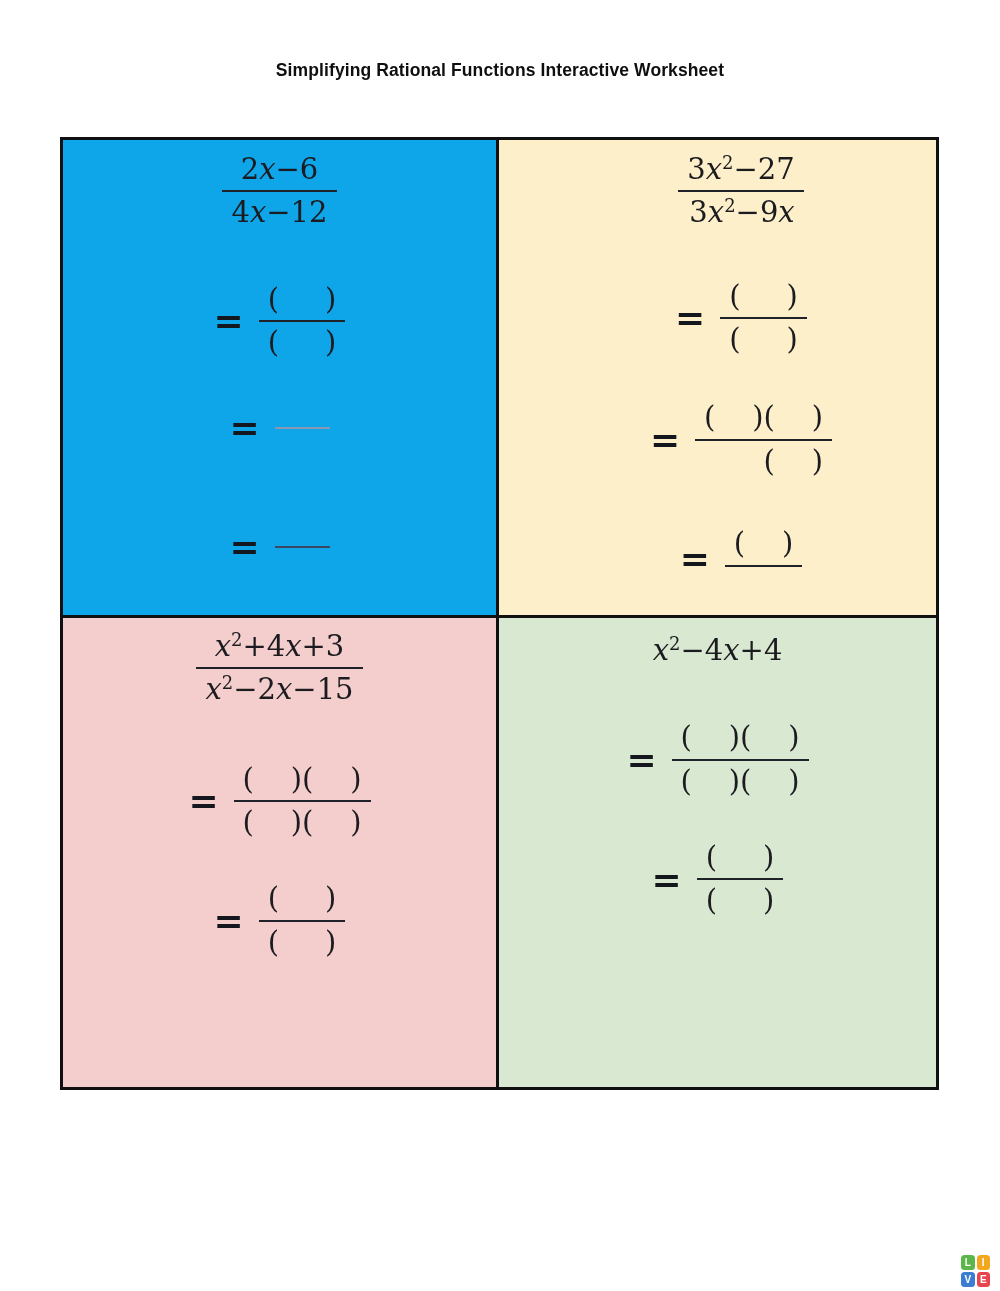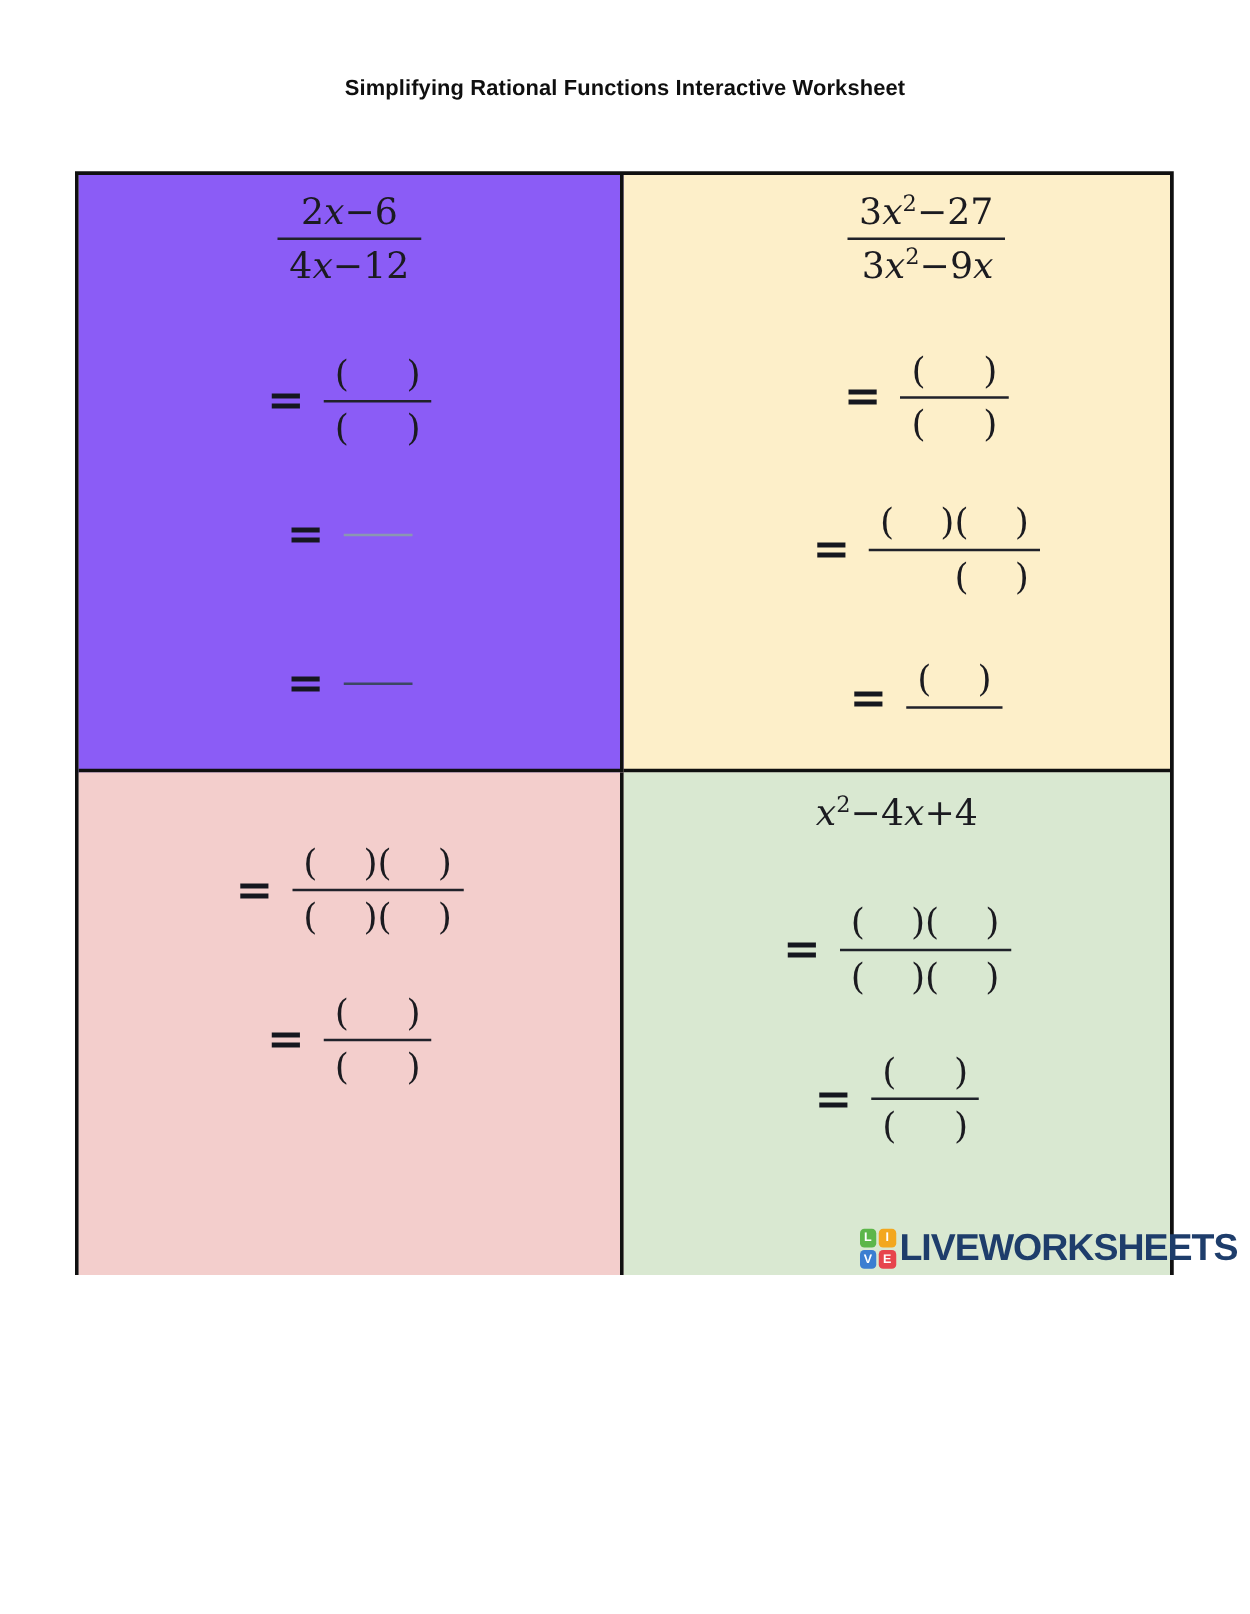--- a/index.html
+++ b/index.html
@@ -1,18 +1,18 @@
 <!DOCTYPE html>
 <html><head>
 <meta charset="utf-8">
 <style>
   * { margin:0; padding:0; box-sizing:border-box; }
   html,body { background:#ffffff; }
   .page {
-    position:relative; width:1000px; height:1020px; background:#ffffff;
+    position:relative; width:1000px; height:1291px; background:#ffffff;
     font-family:"Liberation Sans", sans-serif; overflow:hidden;
   }
   .title {
     position:absolute; top:60px; left:0; width:100%;
     text-align:center; font-size:17.5px; font-weight:bold; color:#0f0f0f;
     letter-spacing:0.1px;
   }
   .grid {
     position:absolute; left:60px; top:137px; width:879px; height:953px;
     border:3px solid #101010;
@@ -62,21 +62,21 @@
 </style>
 </head>
 <body>
 
 <div class="page">
 
   <h1 class="title">Simplifying Rational Functions Interactive Worksheet</h1>
 
   <div class="grid">
 
-    <section class="quad q-tl" style="background-color: #8b5cf6;">
+    <section class="quad q-tl" style="background-color: #0ea5e9;">
       <div class="math" style="margin-top:13px">
         <span class="frac">
           <span class="num">2<i>x</i>−6</span>
           <span class="den">4<i>x</i>−12</span>
         </span>
       </div>
       <div class="math step" style="margin-top:53px">
         <span class="eq">=</span>
         <span class="frac">
           <span class="num">(     )</span>
@@ -121,20 +121,26 @@
       <div class="math step numonly" style="margin-top:49px">
         <span class="eq">=</span>
         <span class="frac">
           <span class="num">(    )</span>
           <span class="den"></span>
         </span>
       </div>
     </section>
 
     <section class="quad q-bl" style="background-color: rgb(243, 206, 204);">
+      <div class="math" style="margin-top:12px">
+        <span class="frac">
+          <span class="num"><i>x</i><sup>2</sup>+4<i>x</i>+3</span>
+          <span class="den"><i>x</i><sup>2</sup>−2<i>x</i>−15</span>
+        </span>
+      </div>
       <div class="math step" style="margin-top:56px">
         <span class="eq">=</span>
         <span class="frac">
           <span class="num">(    )(    )</span>
           <span class="den">(    )(    )</span>
         </span>
       </div>
       <div class="math step" style="margin-top:43px">
         <span class="eq">=</span>
         <span class="frac">
@@ -168,16 +174,15 @@
 
   </div>
 
   <div class="logo">
     <div class="logo-grid">
       <span class="sq" style="background-color: rgb(92, 182, 74);">L</span>
       <span class="sq" style="background-color: rgb(243, 167, 30);">I</span>
       <span class="sq" style="background-color: rgb(59, 126, 209);">V</span>
       <span class="sq" style="background-color: rgb(231, 68, 77);">E</span>
     </div>
-    <span class="logo-text" style="color: rgb(30, 61, 107);">LIVEWORKSHEETS</span>
   </div>
 
 </div>
 
 </body></html>

